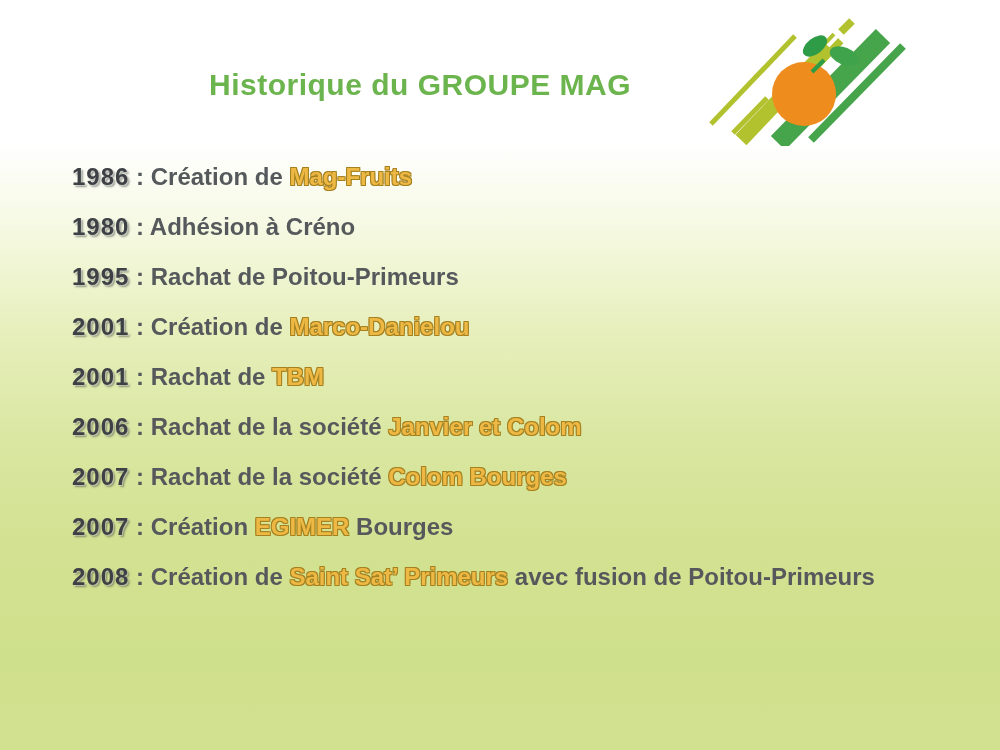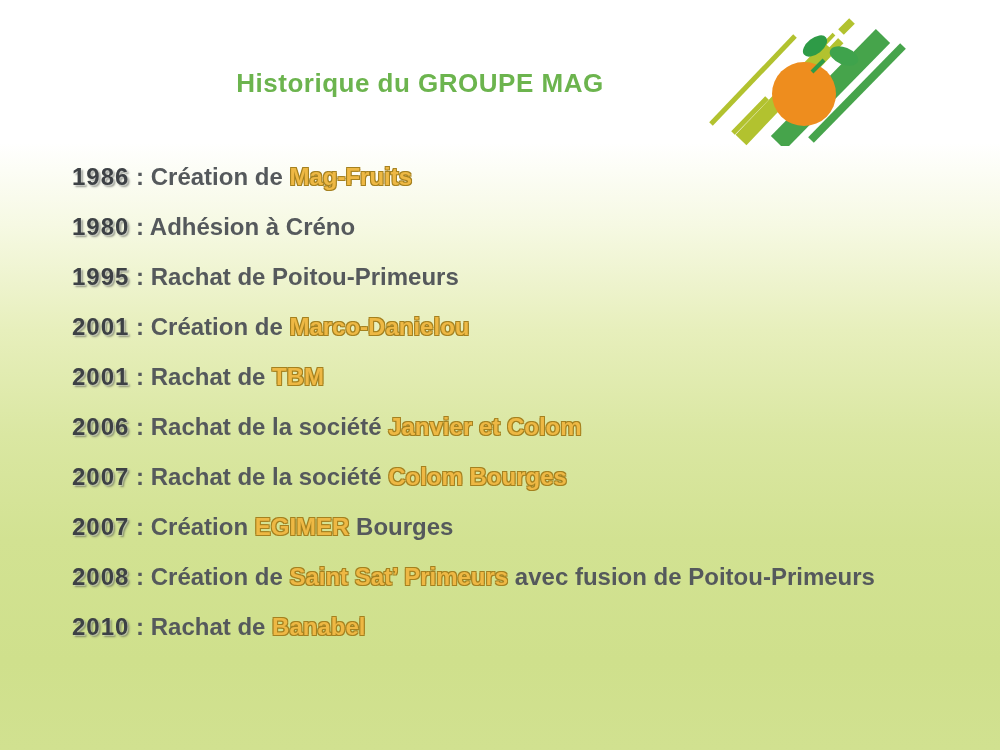--- a/index.html
+++ b/index.html
@@ -21,21 +21,21 @@
       #d2e292 72%,
       #cfe08c 88%,
       #d1e190 100%);
   }
   .slide-title {
     position: absolute;
     left: 0;
     right: 160px;
     top: 68px;
     text-align: center;
-    font-size: 26px;
+    font-size: 30px;
     font-weight: bold;
     letter-spacing: 0.5px;
     color: #6cb44e;
   }
   .logo {
     position: absolute;
     left: 703px;
     top: 16px;
     width: 210px;
     height: 130px;
@@ -130,18 +130,15 @@
     </div>
 
     <div class="timeline-row">
       <span class="year">2007</span><span class="event-text"> : Création </span><span class="brand">EGIMER</span><span class="event-text"> Bourges</span>
     </div>
 
     <div class="timeline-row">
       <span class="year">2008</span><span class="event-text"> : Création de </span><span class="brand">Saint Sat’ Primeurs</span><span class="event-text"> avec fusion de Poitou-Primeurs</span>
     </div>
 
-    <div class="timeline-row">
-      <span class="year">2010</span><span class="event-text"> : Rachat de </span><span class="brand">Banabel</span><span class="event-text"></span>
-    </div>
 
   </div>
 </div>
 
 </body></html>

